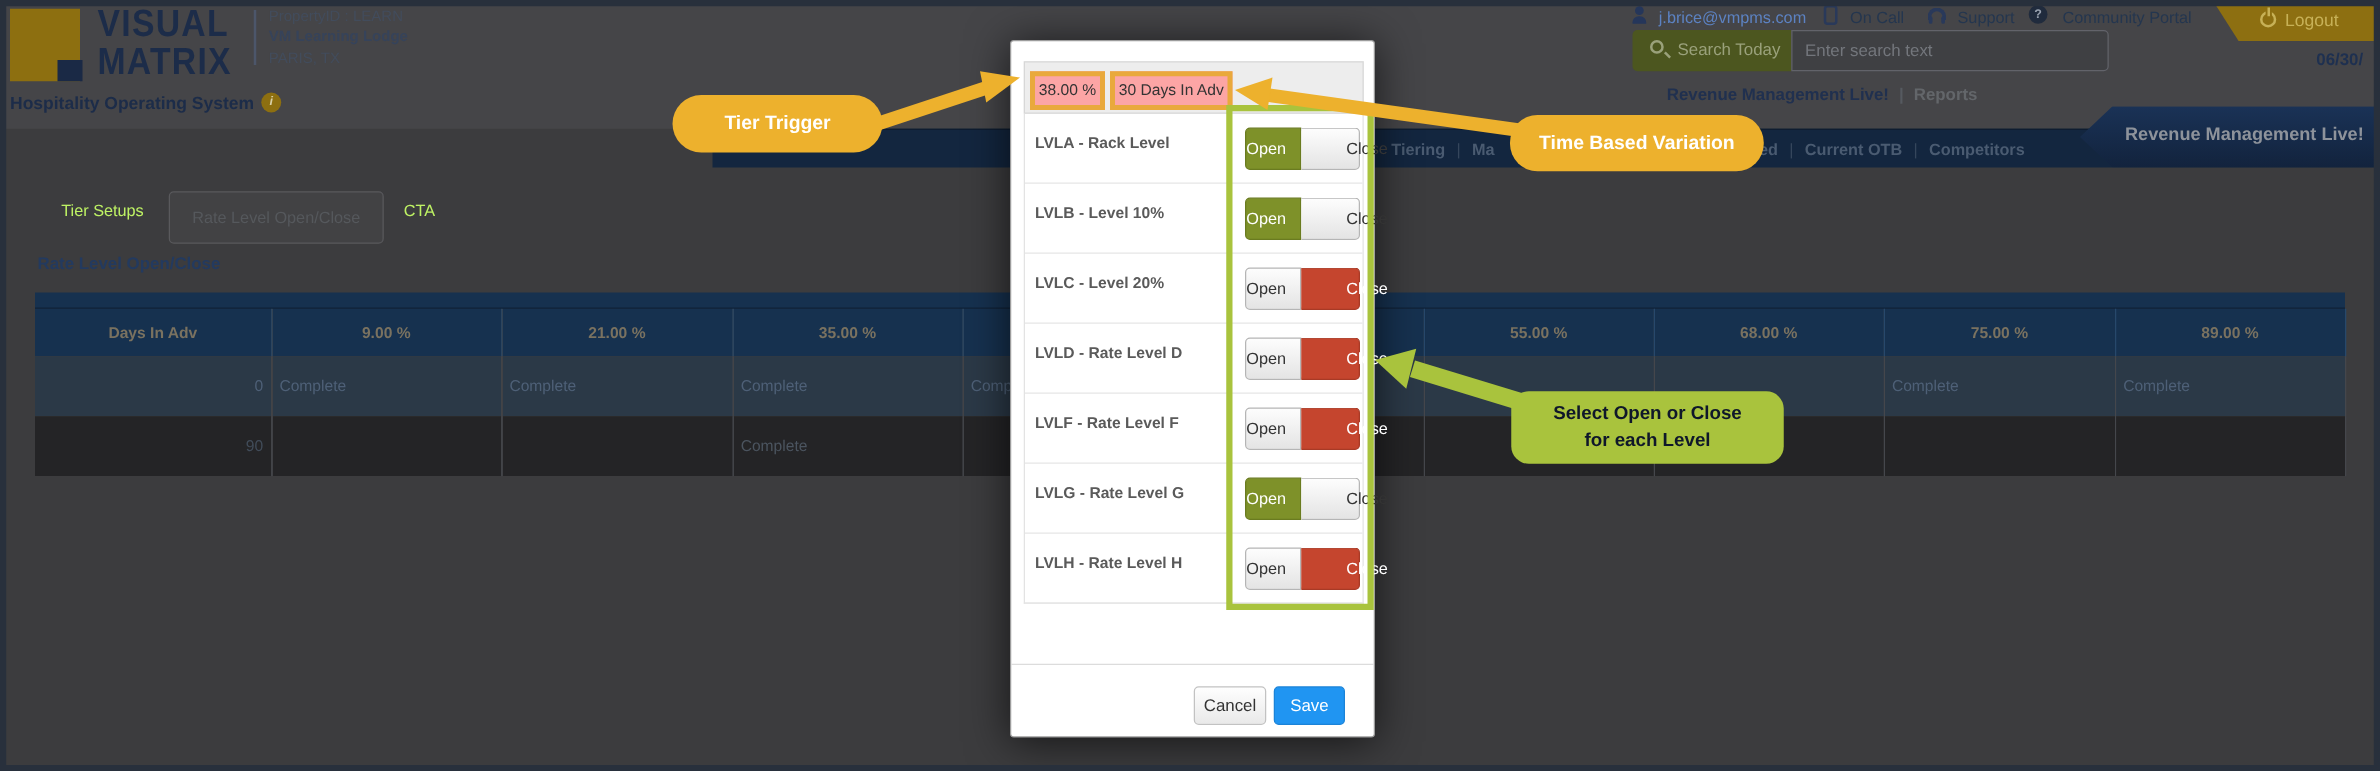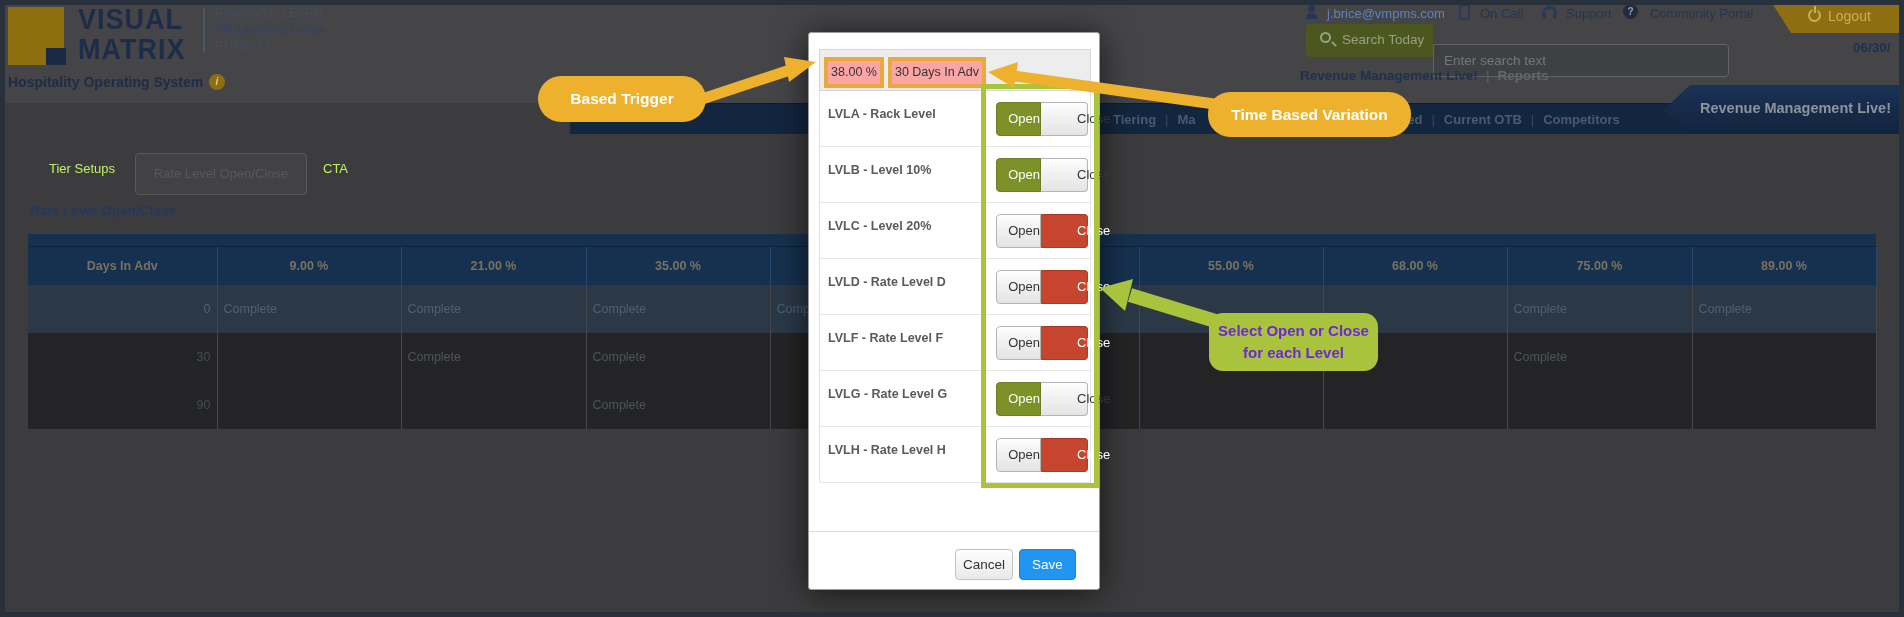--- a/index.html
+++ b/index.html
@@ -33,25 +33,25 @@
 
   .logout-tab{position:absolute;left:1770px;top:0;width:134px;height:33px;background:#8d6f11;clip-path:polygon(0 0,100% 0,100% 100%,21px 100%);}
   .icon-power{position:absolute;left:1808px;top:9px;width:13px;height:13px;border:2px solid #c7b157;border-radius:50%;}
   .icon-power::after{content:"";position:absolute;left:3.5px;top:-5px;width:2px;height:7px;background:#c7b157;box-shadow:0 0 0 1.5px #8d6f11;}
   .logout-txt{position:absolute;left:1828px;top:8px;font-size:14px;color:#c7b157;}
 
   .search-btn{position:absolute;left:1306px;top:24px;width:127px;height:33px;background:#4c561f;border-radius:4px 0 0 4px;}
   .icon-search{position:absolute;left:14px;top:8px;width:11px;height:11px;border:2px solid #9aa17b;border-radius:50%;}
   .icon-search::after{content:"";position:absolute;left:9px;top:9px;width:6px;height:2px;background:#9aa17b;transform:rotate(45deg);}
   .search-btn-label{position:absolute;left:36px;top:8px;font-size:13.5px;color:#9aa17b;}
-  .search-input{position:absolute;left:1433px;top:24px;width:296px;height:33px;background:#3f4043;border:1px solid #62636a;border-radius:0 4px 4px 0;color:#9aa0a8;font-size:13.5px;padding:0 10px;outline:none;margin-top:20px;}
+  .search-input{position:absolute;left:1433px;top:24px;width:254px;height:33px;background:#3f4043;border:1px solid #62636a;border-radius:0 4px 4px 0;color:#9aa0a8;font-size:13.5px;padding:0 10px;outline:none;}
   .search-input::placeholder{color:#73767c;}
   .date-lbl{position:absolute;left:1853px;top:40px;width:51px;overflow:hidden;font-size:13.5px;font-weight:bold;color:#1e3050;white-space:nowrap;}
 
-  .crumbs{position:absolute;left:1300px;top:68px;width:358px;font-size:13.5px;font-weight:bold;white-space:nowrap;}
+  .crumbs{position:absolute;left:1224px;top:68px;width:358px;text-align:right;font-size:13.5px;font-weight:bold;white-space:nowrap;}
   .crumb-active{color:#20304f;}
   .crumb-sep{color:#565a60;padding:0 8px;}
   .crumb-2{color:#63666a;}
   .module-tab{position:absolute;left:1664px;top:85px;width:240px;height:49px;background:linear-gradient(#1a3256,#12233d);clip-path:polygon(26px 0,100% 0,100% 100%,26px 100%,0 50%);}
   .module-tab span{position:absolute;left:36px;top:15px;font-size:14.5px;font-weight:bold;color:#8e939b;white-space:nowrap;}
 
   .nav-frag{position:absolute;top:8px;font-size:13px;font-weight:bold;color:#4a5b71;white-space:nowrap;}
   .nav-sep{color:#35465c;padding:0 9px;font-weight:normal;}
 
   
@@ -73,37 +73,37 @@
   
   .modal{position:absolute;left:808px;top:32px;width:292px;height:558px;background:#fff;border:1px solid #9c9c9c;border-radius:3px;box-shadow:0 3px 34px rgba(0,0,0,0.65);z-index:40;}
   .m-strip{position:absolute;left:10px;top:16px;width:272px;height:42px;background:#ededed;border:1px solid #d7d7d7;}
   .m-gold{position:absolute;top:23px;height:31px;border:4px solid #e9a93c;background:#fca5a5;color:#333;font-size:12.5px;text-align:center;line-height:23px;white-space:nowrap;}
   .m-gold1{left:14px;width:60px;}
   .m-gold2{left:78px;width:98px;}
   .m-list{position:absolute;left:10px;top:58px;width:272px;height:392px;border:1px solid #e3e3e3;border-top:none;}
   .level-row{position:relative;height:56px;border-bottom:1px solid #e6e6e6;}
   .level-label{position:absolute;left:8px;top:16px;font-size:12.5px;font-weight:bold;color:#5a5a5a;white-space:nowrap;}
   .btn-group{position:absolute;left:176px;top:11px;height:34px;display:flex;}
-  .obtn{height:34px;font-size:13px;color:#333;background:linear-gradient(#fdfdfd,#e4e4e4);border:1px solid #b5b5b5;text-align:right;line-height:32px;cursor:pointer;}
+  .obtn{height:34px;font-size:13px;color:#333;background:linear-gradient(#fdfdfd,#e4e4e4);border:1px solid #b5b5b5;text-align:left;line-height:32px;cursor:pointer;}
   .obtn.b-open{width:45px;border-radius:4px 0 0 4px;}
   .obtn.b-close{width:47px;border-radius:0 4px 4px 0;border-left:none;padding-left:36px;}
   .obtn.on-green{background:#7e9129;border-color:#6a7b20;color:#fff;}
   .obtn.on-red{background:#c5452e;border-color:#a83a26;color:#fff;}
   .m-greenbox{position:absolute;left:172px;top:51px;width:118px;height:404px;border:5px solid #a9c33d;z-index:5;pointer-events:none;}
   .m-divider{position:absolute;left:0;top:498px;width:100%;height:1px;background:#dcdcdc;}
   .m-cancel{position:absolute;left:146px;top:516px;width:58px;height:31px;background:linear-gradient(#fefefe,#e9e9e9);border:1px solid #c2c2c2;border-radius:4px;font-size:13.5px;color:#333;text-align:center;line-height:29px;cursor:pointer;}
   .m-save{position:absolute;left:210px;top:516px;width:57px;height:31px;background:#2095f2;border:1px solid #1b83d8;border-radius:4px;font-size:13.5px;color:#fff;text-align:center;line-height:29px;cursor:pointer;}
 
   
   .arrows{position:absolute;left:0;top:0;width:1904px;height:617px;z-index:50;pointer-events:none;}
   .callout{position:absolute;z-index:55;text-align:center;font-weight:bold;white-space:nowrap;}
   .co-gold{background:#edb12d;color:#fff;border-radius:23px;font-size:15.5px;}
   .co-tier{left:538px;top:76px;width:168px;height:46px;line-height:46px;}
   .co-time{left:1208px;top:92px;width:203px;height:45px;line-height:45px;border-radius:22px;}
-  .co-green{left:1209px;top:313px;width:169px;height:58px;background:#a9c33d;color:#6d28d9;border-radius:14px;font-size:15px;line-height:1.45;padding-top:7px;}
+  .co-green{left:1209px;top:313px;width:218px;height:58px;background:#a9c33d;color:#0f172a;border-radius:14px;font-size:15px;line-height:1.45;padding-top:7px;}
 
   .frame{position:absolute;left:0;top:0;width:1904px;height:617px;border:5px solid #28303c;z-index:200;pointer-events:none;}
 </style>
 </head>
 <body>
 
 <div class="page">
 
   <div class="hdr">
     <div class="logo-gold"></div>
@@ -197,32 +197,20 @@
             <td>Complete</td>
             <td>Complete</td>
             <td>Complete</td>
             <td></td>
             <td></td>
             <td></td>
             <td>Complete</td>
             <td>Complete</td>
           </tr>
           <tr class="row-b">
-            <td class="days">30</td>
-            <td></td>
-            <td>Complete</td>
-            <td>Complete</td>
-            <td></td>
-            <td></td>
-            <td></td>
-            <td></td>
-            <td>Complete</td>
-            <td></td>
-          </tr>
-          <tr class="row-b">
             <td class="days">90</td>
             <td></td>
             <td></td>
             <td>Complete</td>
             <td></td>
             <td></td>
             <td></td>
             <td></td>
             <td></td>
             <td></td>
@@ -301,21 +289,21 @@
     <g>
       <line x1="1250" y1="109" x2="1014" y2="76" stroke="#edb12d" stroke-width="11"></line>
       <polygon points="988,72 1018,62 1014,88" fill="#edb12d"></polygon>
     </g>
     <g>
       <line x1="1258" y1="334" x2="1130" y2="295" stroke="#a9c33d" stroke-width="14"></line>
       <polygon points="1100,288 1133,279 1125,311" fill="#a9c33d"></polygon>
     </g>
   </svg>
 
-  <div class="callout co-gold co-tier">Based Trigger</div>
+  <div class="callout co-gold co-tier">Tier Trigger</div>
   <div class="callout co-gold co-time">Time Based Variation</div>
   <div class="callout co-green">
     <div>Select Open or Close</div>
     <div>for each Level</div>
   </div>
 
   <div class="frame"></div>
 </div>
 
 </body></html>

